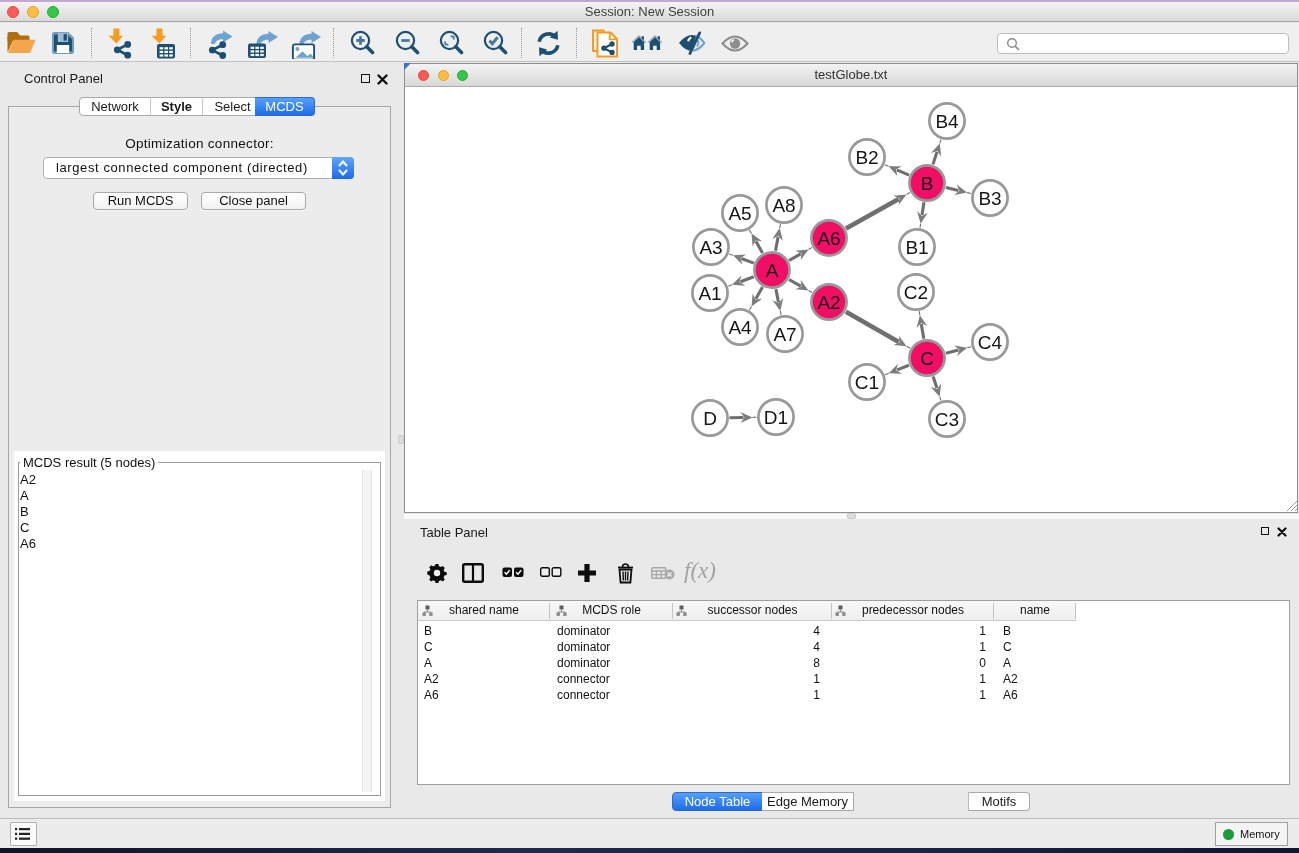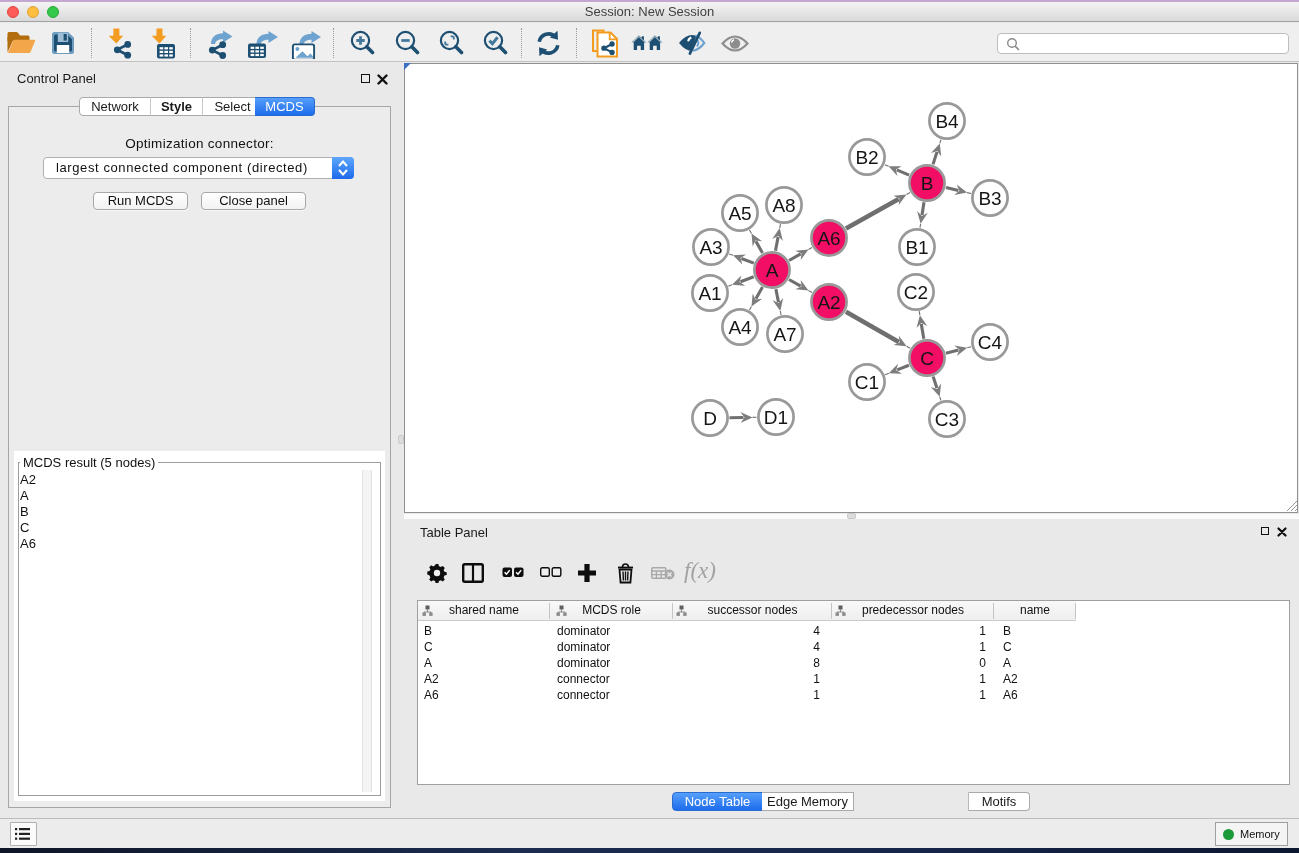--- a/index.html
+++ b/index.html
@@ -21,21 +21,21 @@
 
 #toolbar { left:0; top:23px; width:1299px; height:39px; background:#efefef; border-bottom:1px solid #c2c2c2; }
 .tsep { top:5px; width:0; height:30px; border-left:1px dotted #9a9a9a; }
 #searchbox { left:997px; top:10px; width:292px; height:21px; background:#fff; border:1px solid #bdbdbd; border-radius:4px; }
 
 .htree { position:absolute; top:4px; }
 .tpicon { position:absolute; top:11px; }
 svg { display:block; }
 
 
-#cp-title { left:17px; top:71px; font-size:13px; color:#1a1a1a; }
+#cp-title { left:24px; top:71px; font-size:13px; color:#1a1a1a; }
 #cp-box { left:8px; top:106px; width:383px; height:702px; border:1px solid #a6a6a6; background:#ececec; }
 .tab { position:absolute; top:97px; height:19px; background:#fff; border:1px solid #a9a9a9; font-size:13px; text-align:center; color:#1a1a1a; line-height:18px; }
 #tab1 { left:79px; width:72px; border-radius:4px 0 0 4px; }
 #tab2 { left:150px; width:53px; border-left:1px solid #c9c9c9;font-weight:bold; }
 #tab3 { left:202px; width:61px; border-left:1px solid #c9c9c9; }
 #tab4 { left:255px; width:60px; border-radius:0 4px 4px 0; border-left:none;
   background:linear-gradient(#569ffb,#1d6cec); color:#fff; border-color:#2a6bd0; }
 #opt-label { left:0px; top:136px; width:399px; text-align:center; font-size:13.5px; color:#111; letter-spacing:0.3px; }
 #dropdown { left:43px; top:157px; width:311px; height:22px; background:#fff; border:1px solid #b0b0b0; border-radius:4px; font-size:13px; line-height:20px; color:#111; padding-left:12px; letter-spacing:0.6px; }
 #dd-step { right:-1px; top:-1px; width:22px; height:22px; border-radius:0 4px 4px 0; background:linear-gradient(#5ea7fc,#1c6aeb); }
@@ -275,20 +275,23 @@
 <div id="btn-run" class="btn">Run MCDS</div>
 <div id="btn-close" class="btn">Close panel</div>
 <div id="mcds-white" class="abs">
   <div id="mcds-group" class="abs"></div>
   <div id="mcds-label" class="abs">MCDS result (5 nodes)</div>
   <div id="mcds-list" class="abs">A2<br>A<br>B<br>C<br>A6</div>
   <div id="mcds-scroll" class="abs"></div>
 </div>
 
 <div id="netwin" class="abs">
+  <div id="net-titlebar" class="abs">testGlobe.txt
+    <div id="ntl1" class="abs ntl"></div><div id="ntl2" class="abs ntl"></div><div id="ntl3" class="abs ntl"></div>
+  </div>
   <div id="bluecorner" class="abs"></div>
   <svg class="abs" style="left:881px;top:436px;" width="12" height="12" viewBox="0 0 12 12">
       <path d="M11 1 L1 11 M11 5 L5 11 M11 9 L9 11" stroke="#9a9a9a" stroke-width="1"></path>
     </svg>
   <svg id="graph" class="abs" style="left:0;top:24px;" width="892" height="424" viewBox="0 0 892 424">
 <g stroke="#6f6f6f" fill="#7d7d7d">
 <line x1="357.5" y1="165.0" x2="350.9" y2="153.3" stroke-width="3.1"></line>
 <line x1="346.5" y1="145.5" x2="344.5" y2="142.0" stroke-width="1.1"></line>
 <polygon stroke="none" points="357.1,153.3 346.5,145.5 347.7,158.6 350.4,152.5"></polygon>
 <line x1="370.5" y1="162.8" x2="373.1" y2="149.0" stroke-width="3.1"></line>

